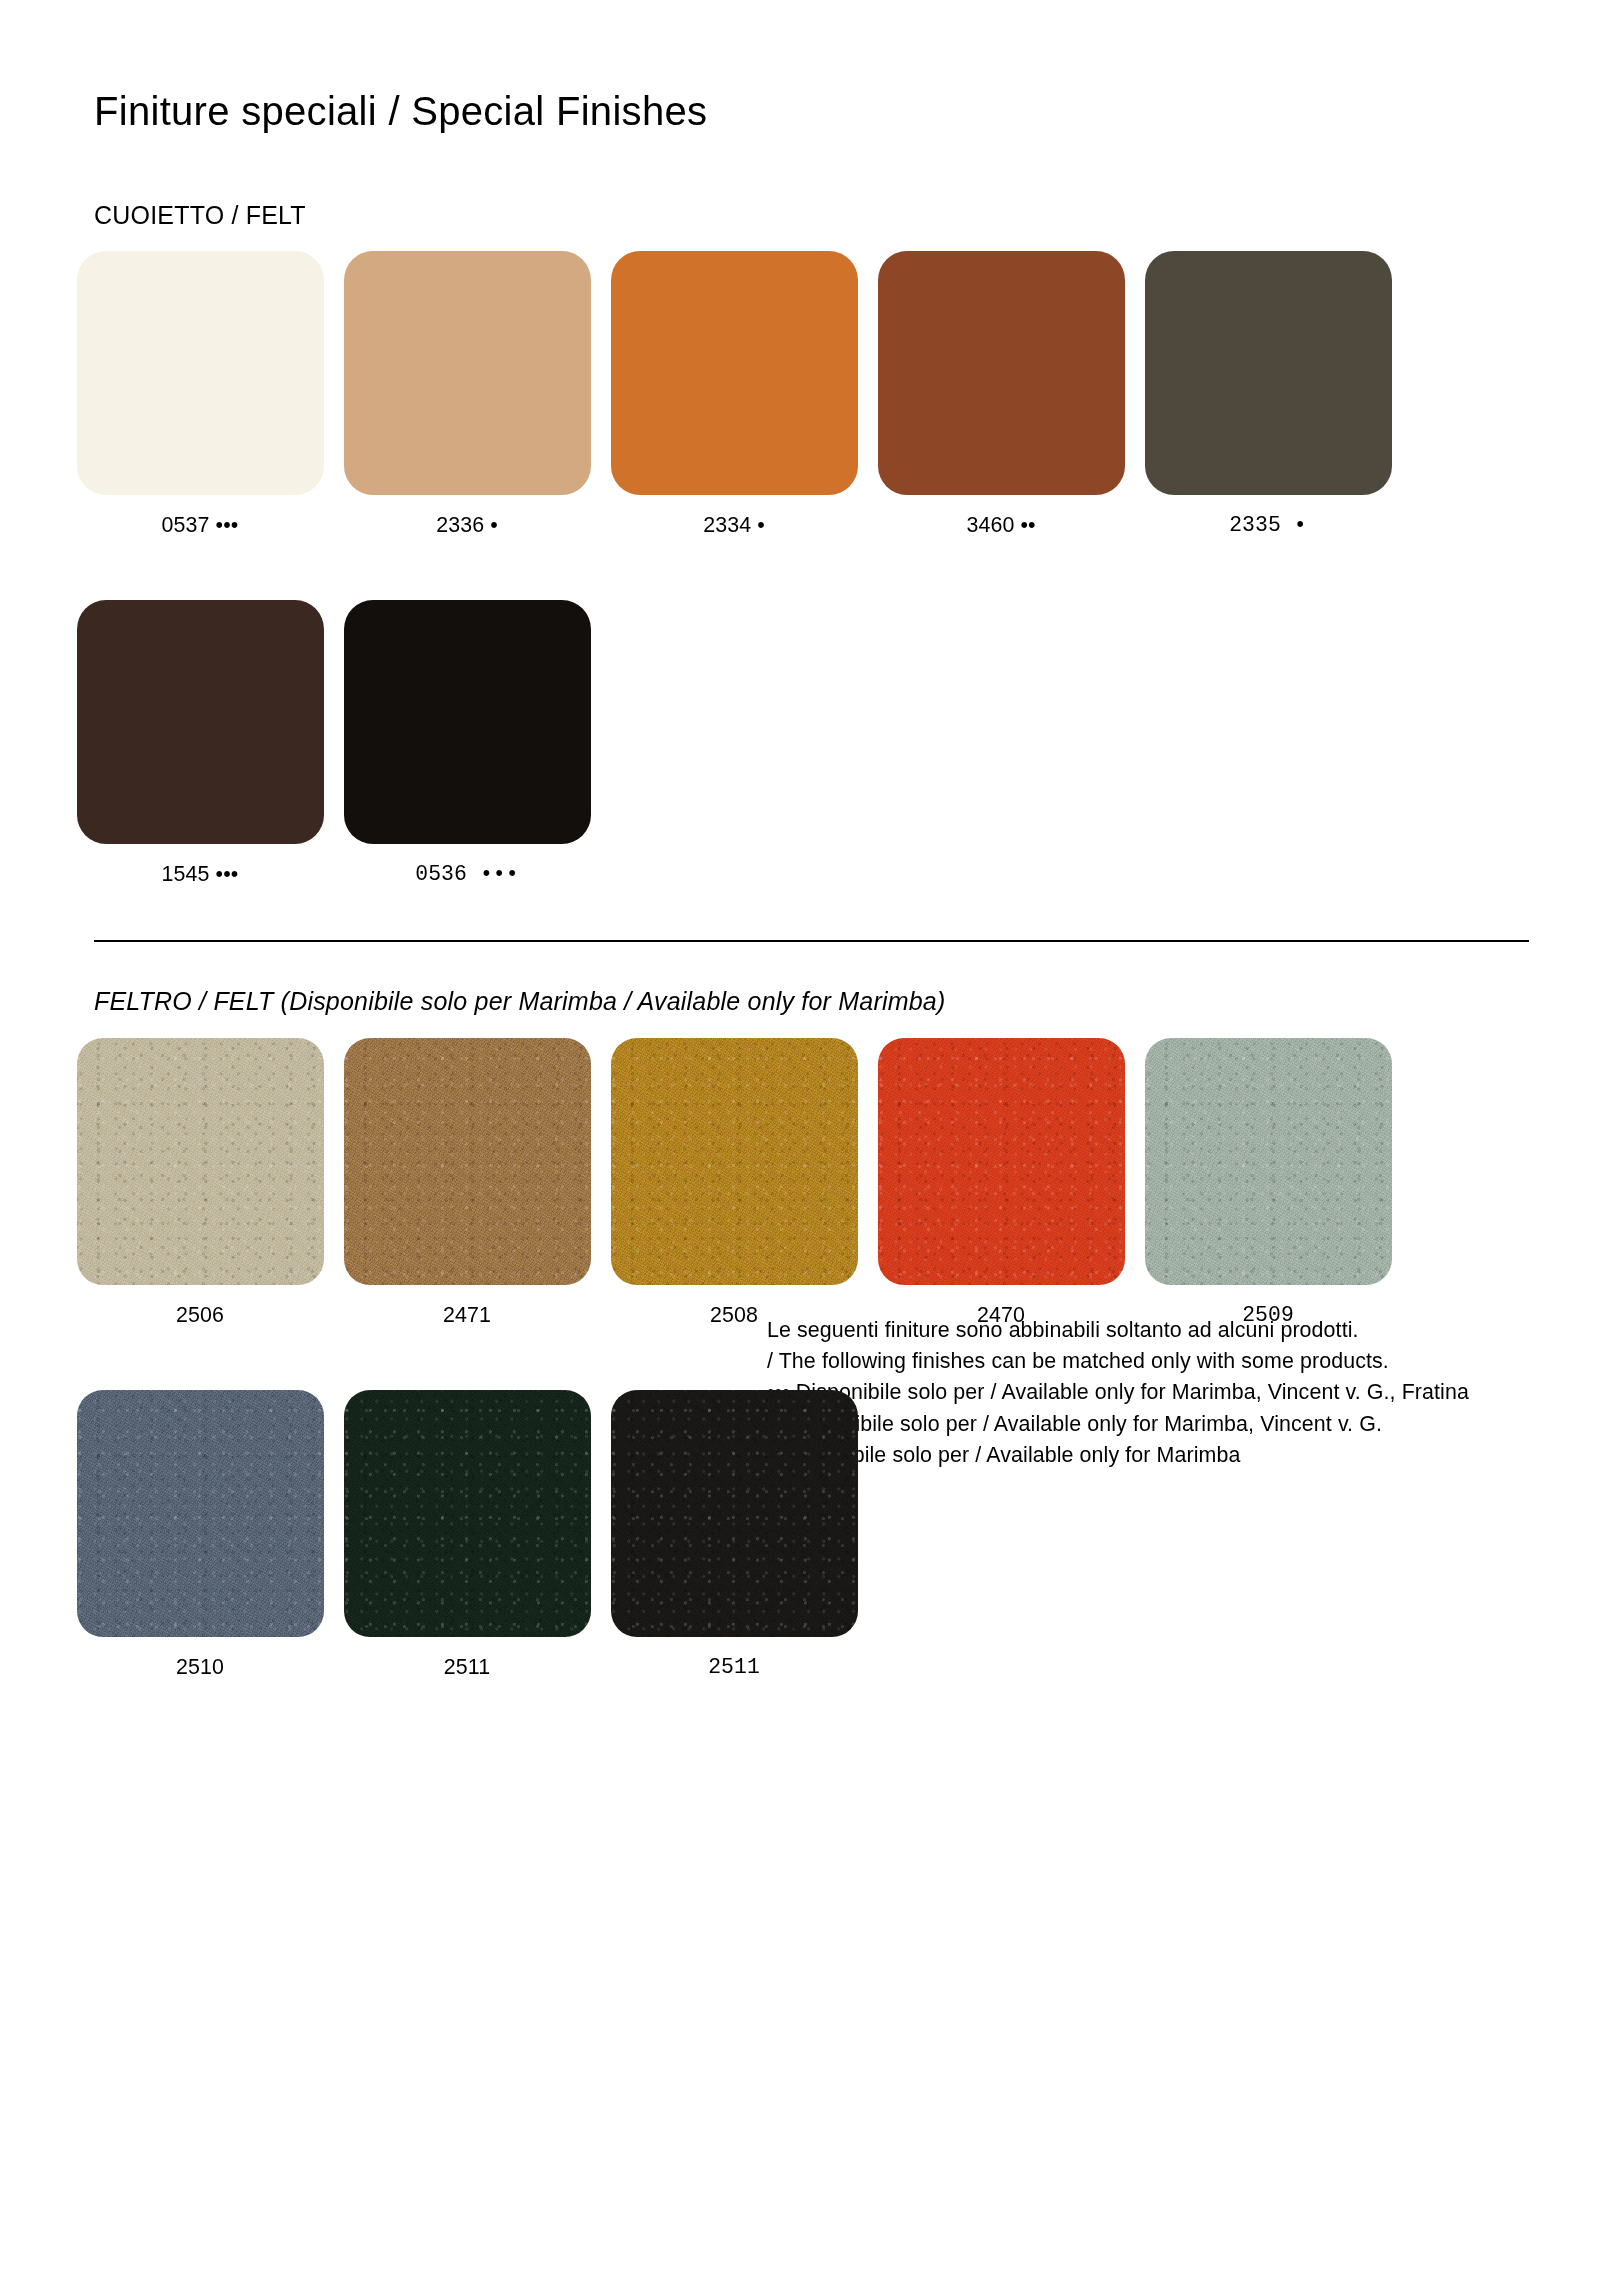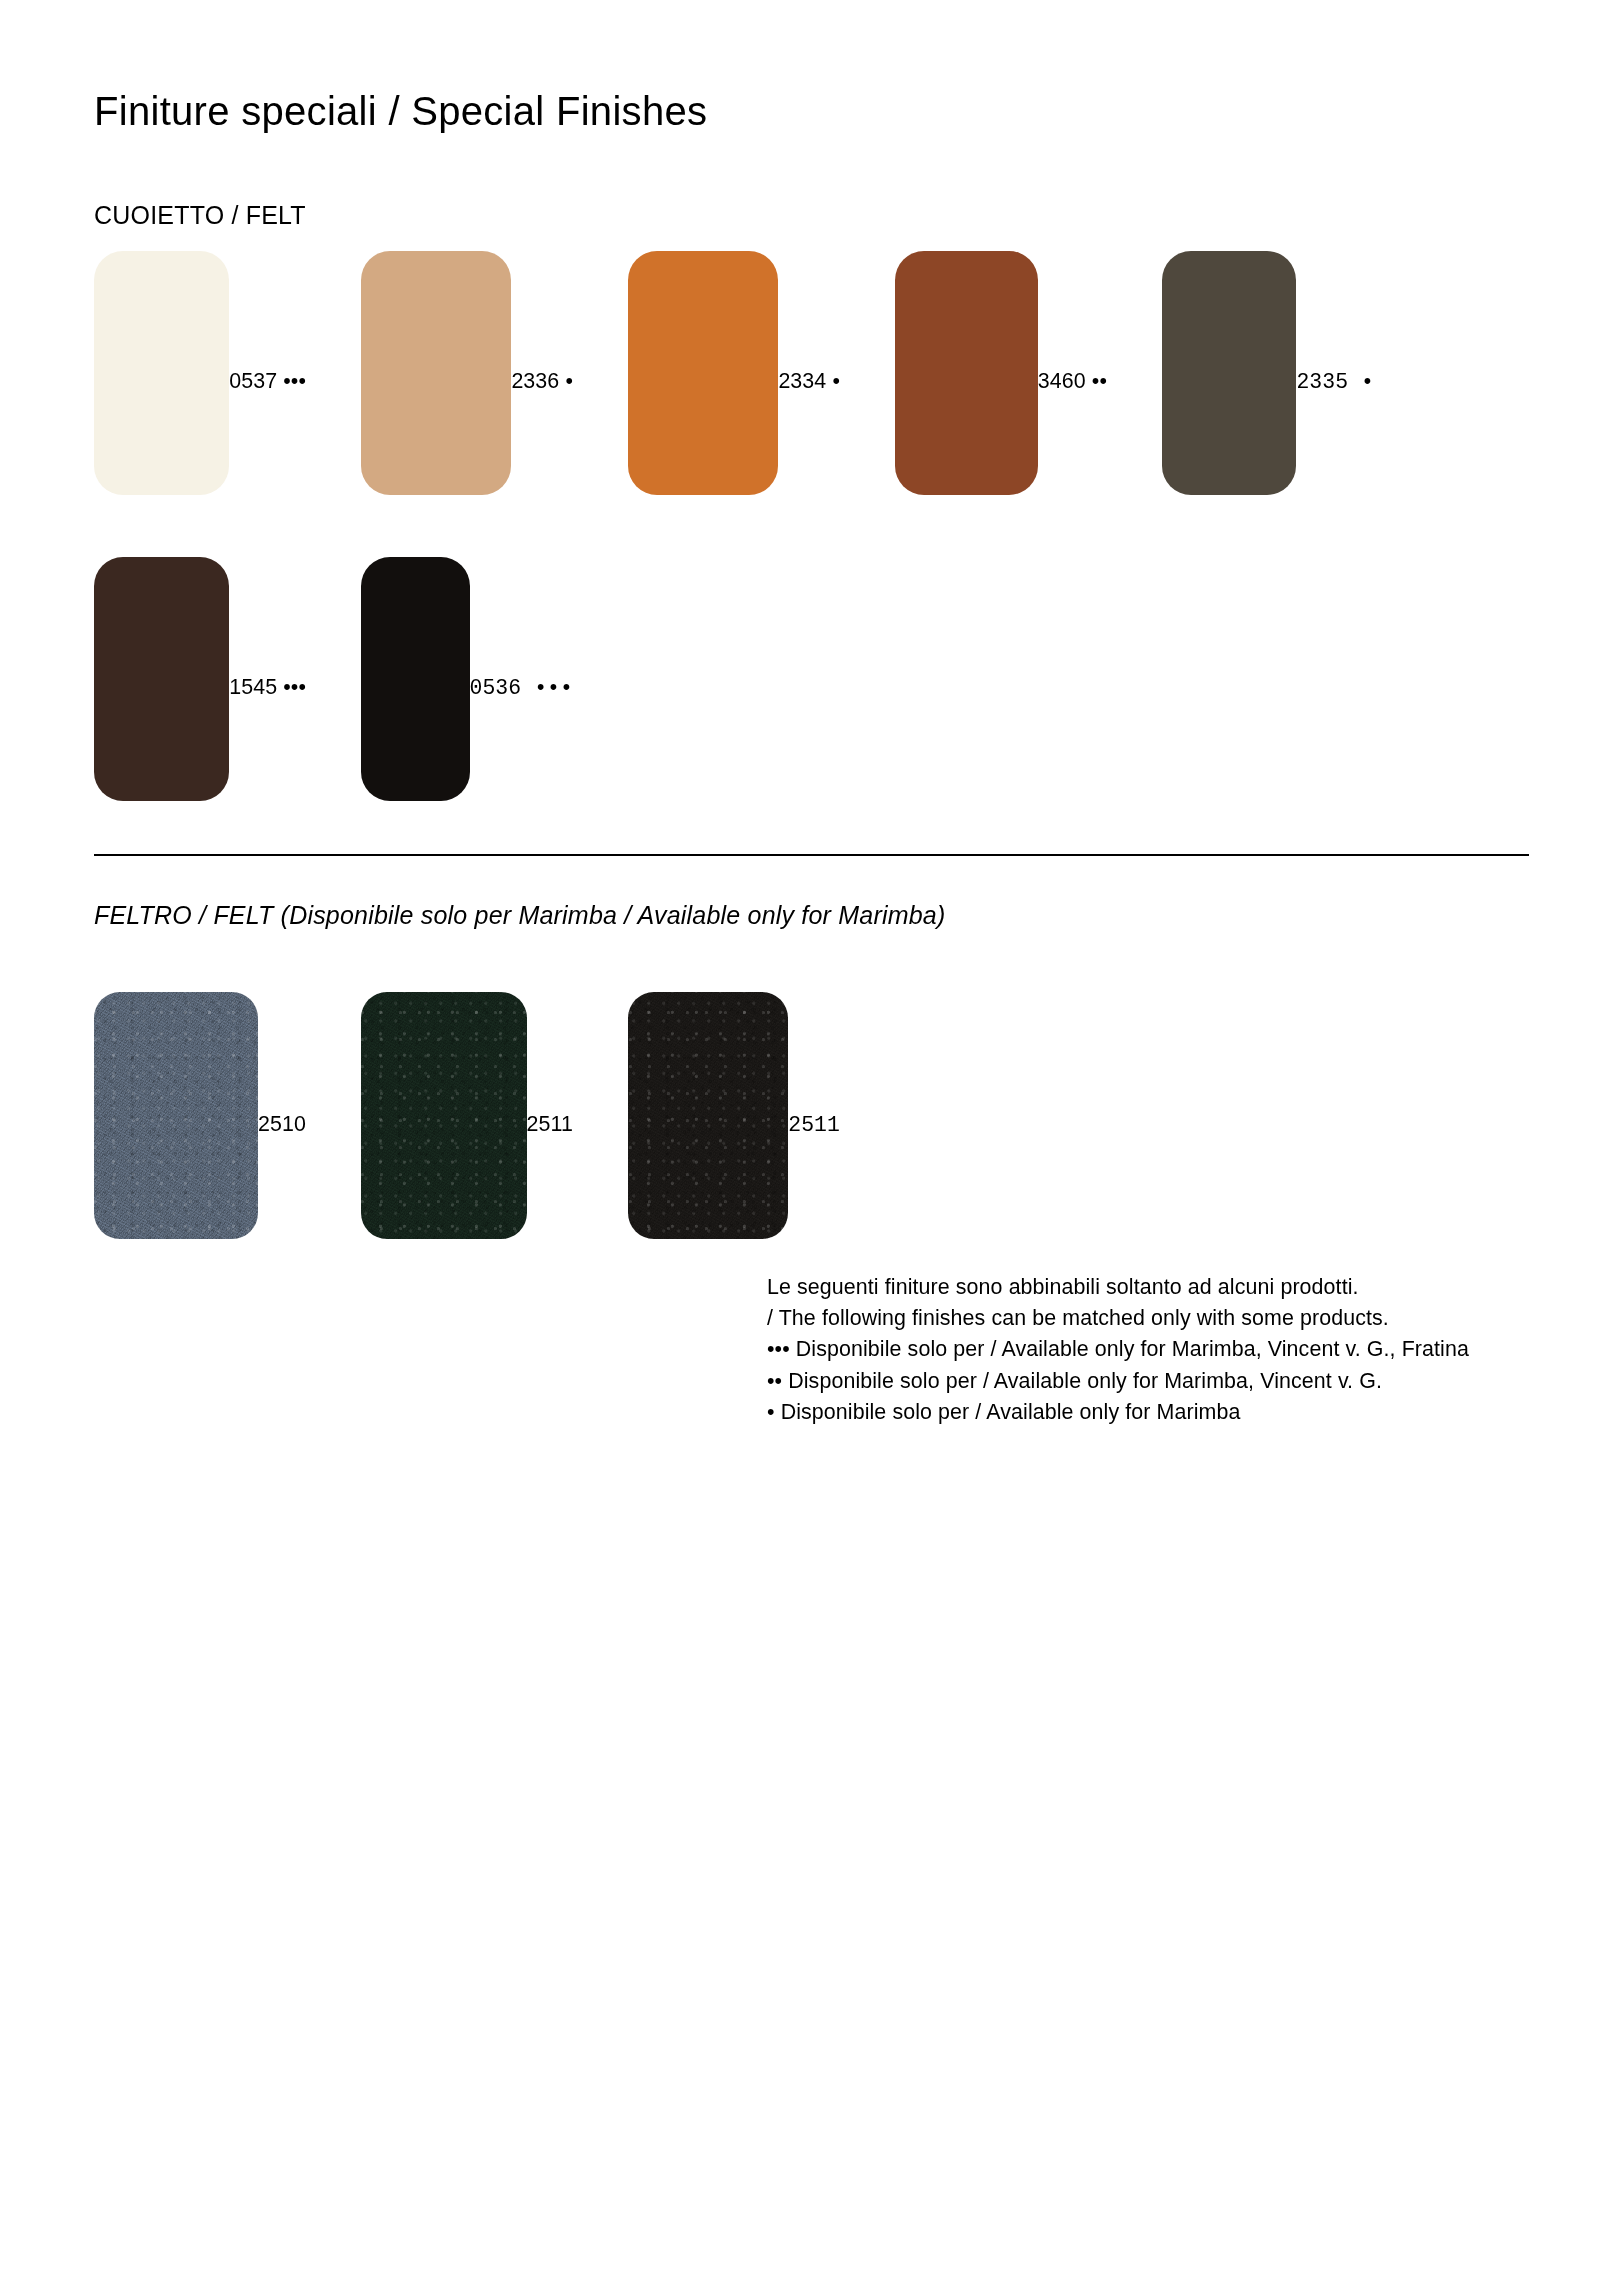--- a/index.html
+++ b/index.html
@@ -49,20 +49,21 @@
   
   .swatch-row {
     display: flex;
     flex-direction: row;
     align-items: flex-start;
   }
   .swatch-cell {
     width: 212px;
     margin-right: 55px;
     display: flex;
+    flex-direction: column;
     align-items: center;
   }
   .swatch-cell:last-child { margin-right: 0; font-family: Liberation Mono, monospace; }
 
   .swatch {
     width: 247px;
     height: 244px;
     border-radius: 29px;
     position: relative;
     overflow: hidden;
@@ -192,20 +193,42 @@
         <div class="note-line">••• Disponibile solo per / Available only for Marimba, Vincent v. G., Fratina</div>
         <div class="note-line">•• Disponibile solo per / Available only for Marimba, Vincent v. G.</div>
         <div class="note-line">• Disponibile solo per / Available only for Marimba</div>
       </div>
   </div>
 
   <div class="divider"></div>
 
   <div class="section-heading" id="felt-heading">FELTRO / FELT (Disponibile solo per Marimba / Available only for Marimba)</div>
 
+  <div class="swatch-row" id="felt-row-1">
+      <div class="swatch-cell">
+        <div class="swatch felt" style="background-color: rgb(191, 182, 156);"></div>
+        <div class="swatch-label">2506</div>
+      </div>
+      <div class="swatch-cell">
+        <div class="swatch felt" style="background-color: rgb(153, 114, 69);"></div>
+        <div class="swatch-label">2471</div>
+      </div>
+      <div class="swatch-cell">
+        <div class="swatch felt" style="background-color: rgb(176, 128, 32);"></div>
+        <div class="swatch-label">2508</div>
+      </div>
+      <div class="swatch-cell">
+        <div class="swatch felt" style="background-color: rgb(211, 58, 28);"></div>
+        <div class="swatch-label">2470</div>
+      </div>
+      <div class="swatch-cell">
+        <div class="swatch felt" style="background-color: rgb(158, 174, 162);"></div>
+        <div class="swatch-label">2509</div>
+      </div>
+    </div>
   <div class="swatch-row" id="felt-row-2">
       <div class="swatch-cell">
         <div class="swatch felt" style="background-color: rgb(86, 98, 114);"></div>
         <div class="swatch-label">2510</div>
       </div>
       <div class="swatch-cell">
         <div class="swatch felt" style="background-color: rgb(20, 35, 26);"></div>
         <div class="swatch-label">2511</div>
       </div>
       <div class="swatch-cell">

